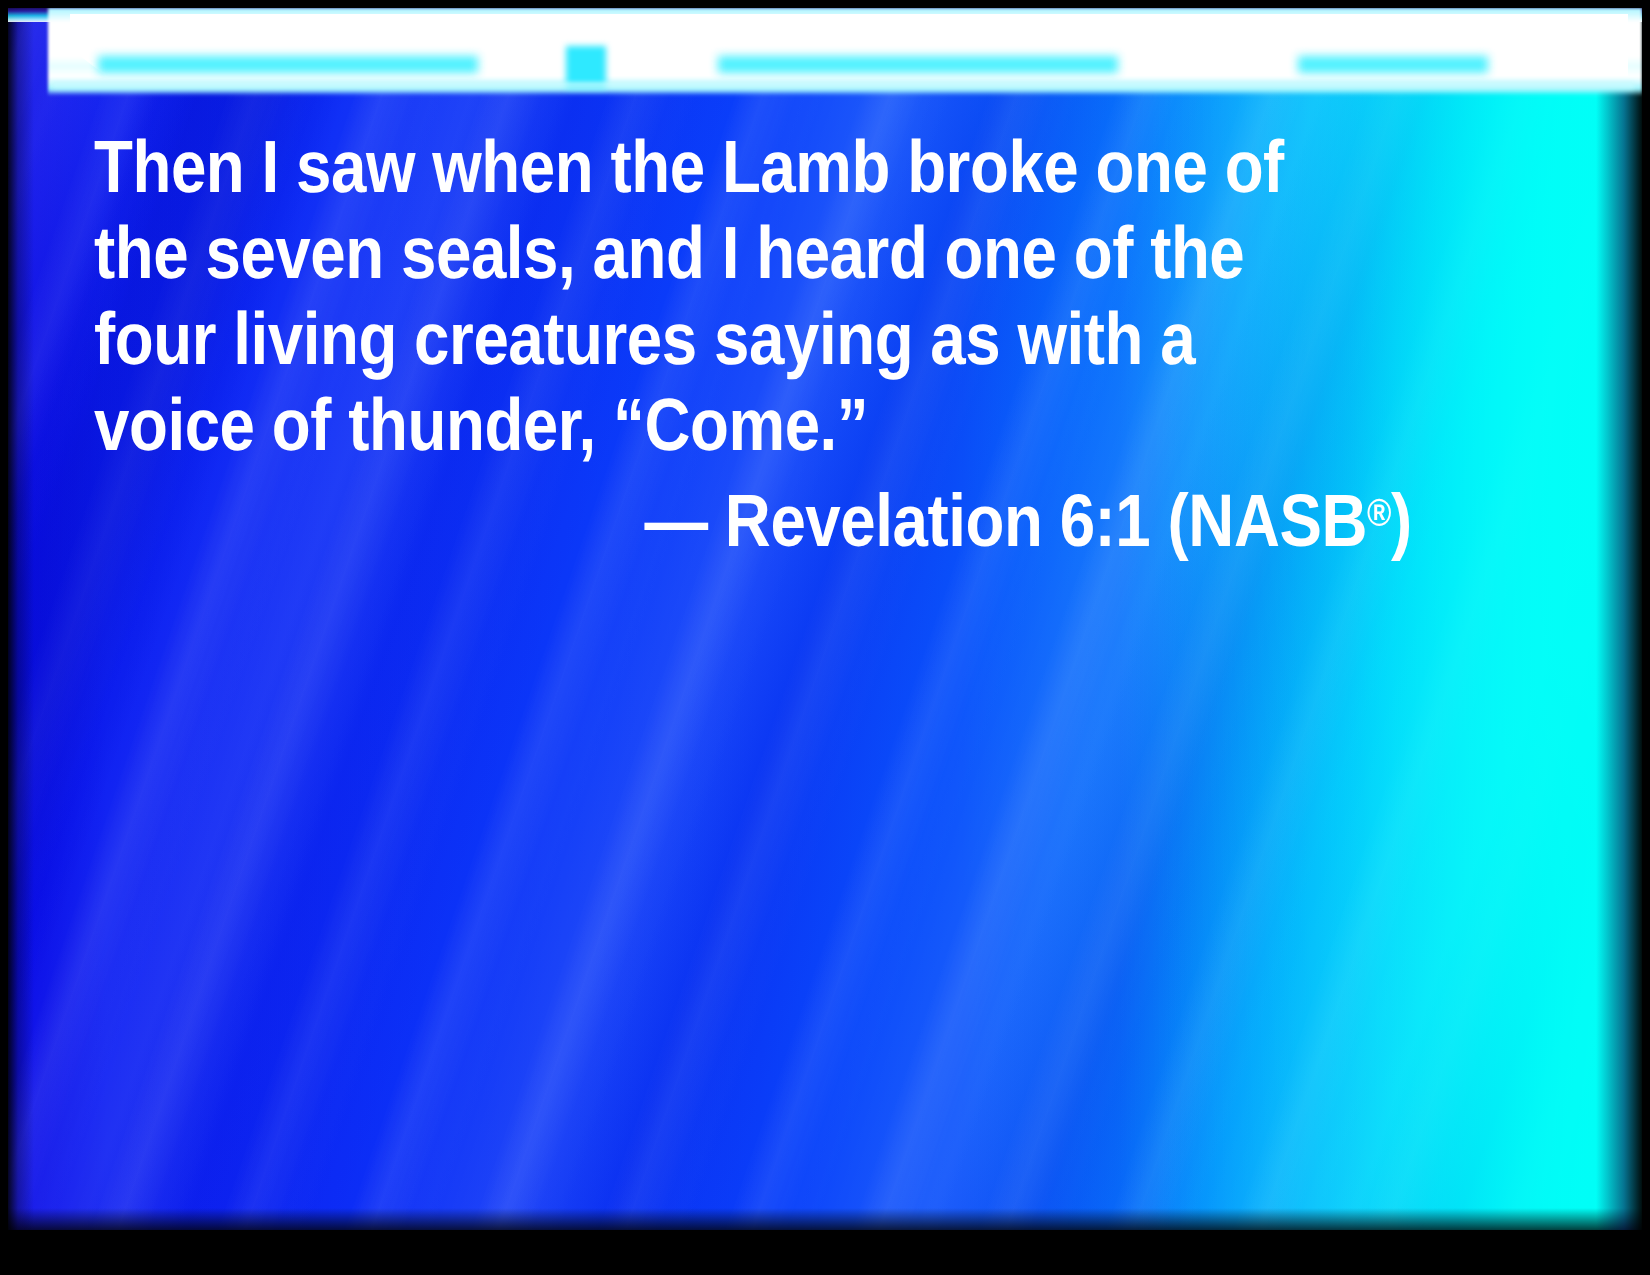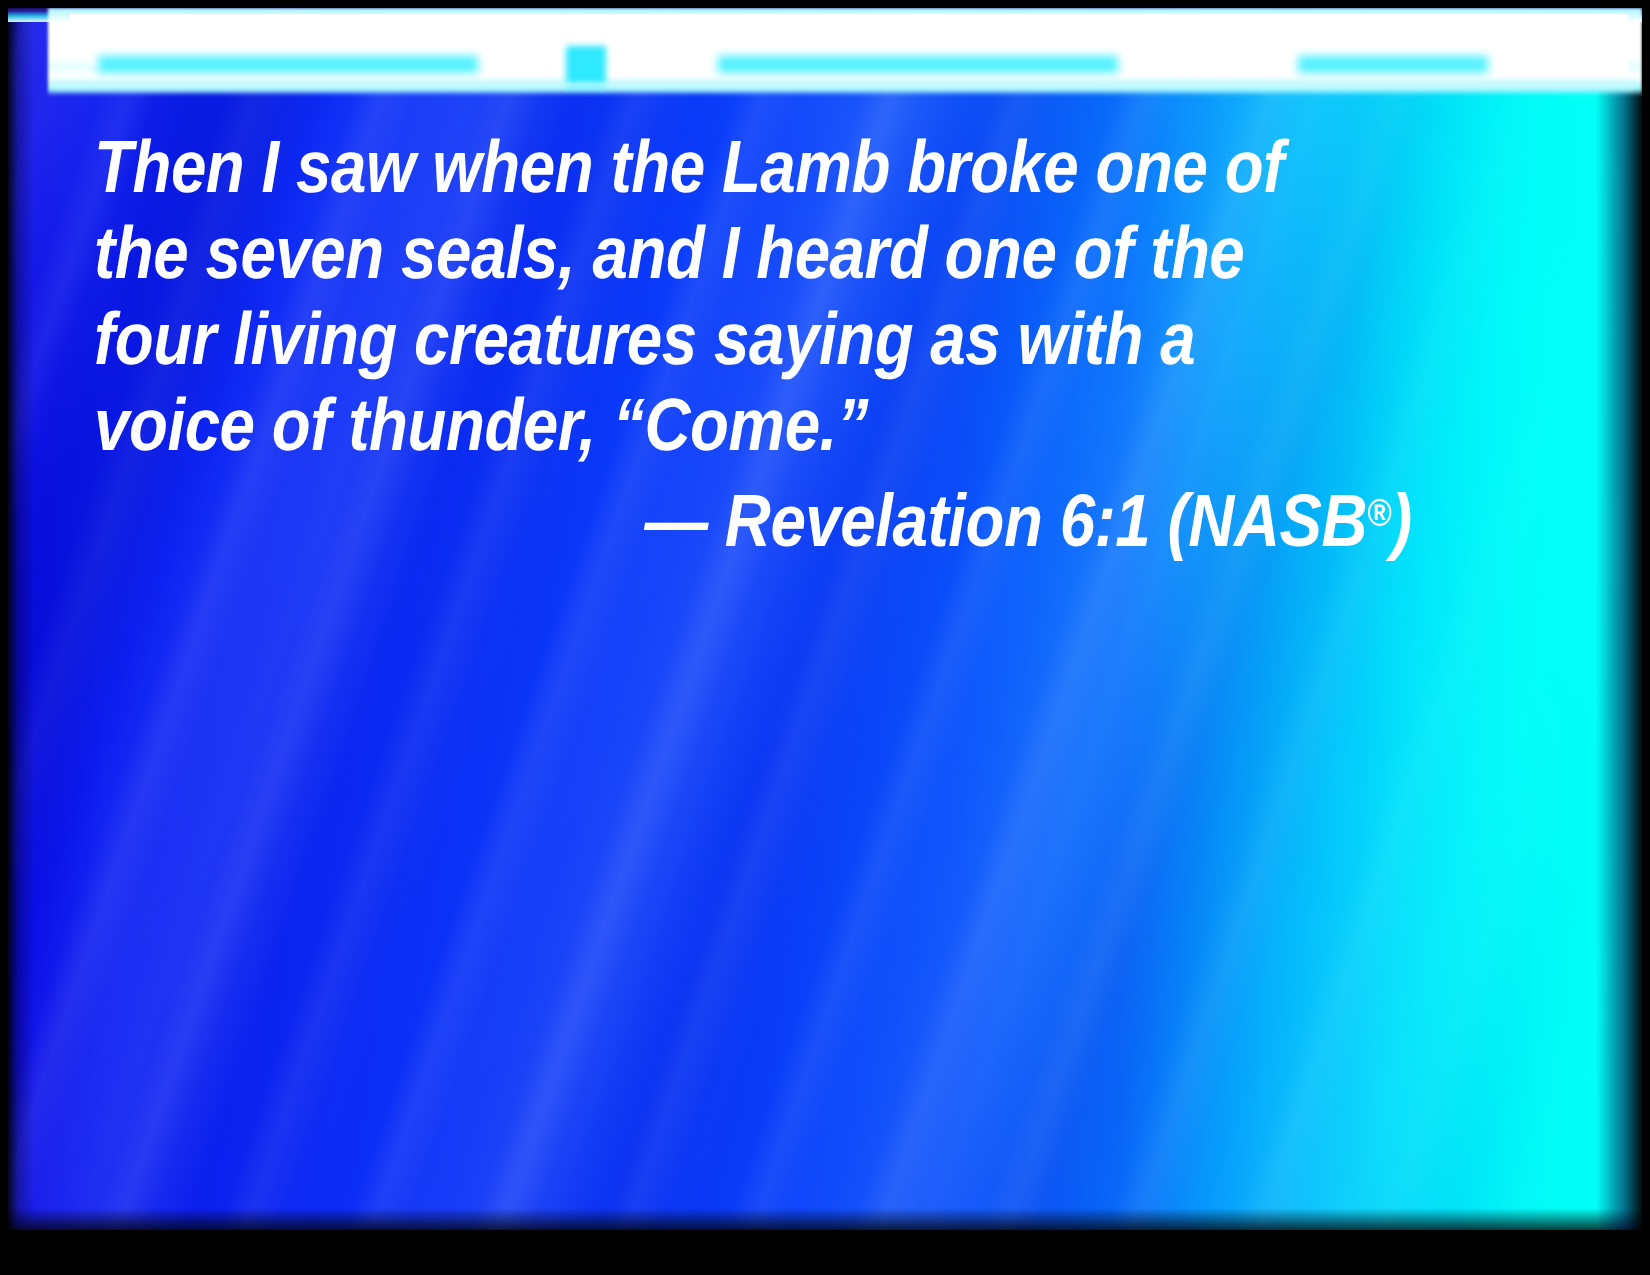--- a/index.html
+++ b/index.html
@@ -20,21 +20,20 @@
 
   
   .frame {
     position: absolute;
     left: 8px;
     top: 8px;
     width: 1634px;   
     height: 1222px;  
     overflow: hidden;
     background: #0a1ae8;
-    font-style: italic;
   }
 
   
   .bg-base {
     position: absolute;
     inset: 0;
     background: linear-gradient(
       to right,
       #0a0ae6 0%,
       #0d1ff2 6%,

